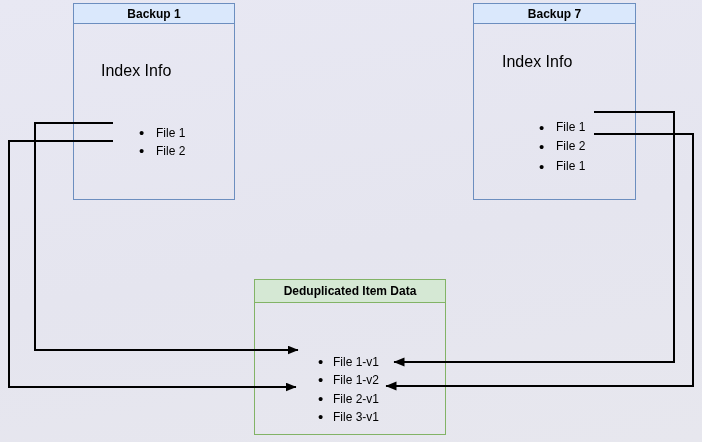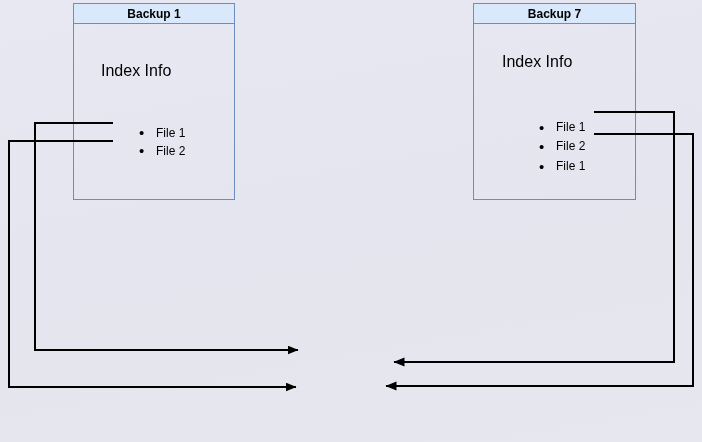--- a/index.html
+++ b/index.html
@@ -114,20 +114,31 @@
       <span>Backup 7</span>
     </div>
     <div class="index-label">Index Info</div>
     <ul class="file-list">
         <li>File 1</li>
         <li>File 2</li>
         <li>File 1</li>
       </ul>
   </div>
 
+  <div class="node green-node" id="dedup-box">
+    <div class="header">
+      <span>Deduplicated Item Data</span>
+    </div>
+    <ul class="file-list">
+        <li>File 1-v1</li>
+        <li>File 1-v2</li>
+        <li>File 2-v1</li>
+        <li>File 3-v1</li>
+      </ul>
+  </div>
 
   <svg class="connections" xmlns="http://www.w3.org/2000/svg">
     <defs>
       <marker id="arrowhead" markerUnits="userSpaceOnUse" markerWidth="12" markerHeight="10" refX="10.5" refY="4.5" orient="auto">
         <path d="M0,0 L11,4.5 L0,9 Z" fill="#000"></path>
       </marker>
     </defs>
     <g id="connection-group">
         <polyline points="113,123 35,123 35,350 298,350" marker-end="url(#arrowhead)"></polyline>
         <polyline points="113,141 9,141 9,387 296,387" marker-end="url(#arrowhead)"></polyline>

